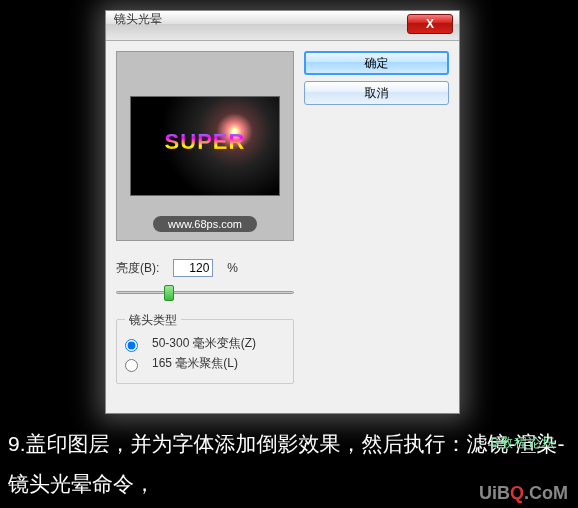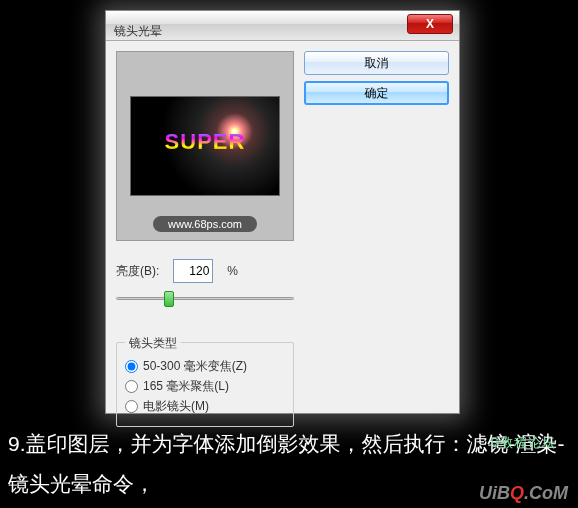--- a/index.html
+++ b/index.html
@@ -1,43 +1,43 @@
 <!DOCTYPE html>
 <html><head>
 <meta charset="utf-8">
 <style>
 *{margin:0;padding:0;box-sizing:border-box;font-family:"Microsoft YaHei","SimSun",sans-serif}
 body{width:578px;height:508px;background:#000;position:relative;overflow:hidden}
 .bg-text{position:absolute;top:130px;left:0;right:0;text-align:center;font-size:90px;font-weight:900;color:transparent;-webkit-text-stroke:2px #888;letter-spacing:2px;opacity:.6}
 .dialog{position:absolute;left:105px;top:10px;width:355px;height:404px;background:#f0f0f0;border:1px solid #888;box-shadow:0 0 25px 8px rgba(255,255,255,.3),0 8px 30px rgba(0,0,0,.9)}
-.titlebar{height:30px;background:linear-gradient(#fff,#e0e0e0 45%,#cfcfcf 46%,#e8e8e8);display:flex;align-items:flex-end;border-bottom:1px solid #aaa;position:relative}
+.titlebar{height:30px;background:linear-gradient(#fff,#e0e0e0 45%,#cfcfcf 46%,#e8e8e8);display:flex;align-items:flex-start;border-bottom:1px solid #aaa;position:relative}
 .title{font-size:12px;color:#333;padding-left:8px}
 .closebtn{position:absolute;right:6px;top:3px;width:46px;height:20px;background:linear-gradient(#f08080,#d91e18 45%,#b01610 46%,#d91e18);border:1px solid #7a1210;border-radius:3px;display:flex;align-items:center;justify-content:center;color:#fff;font-size:12px;font-weight:bold;cursor:pointer}
 .body{display:flex;padding:10px;gap:10px}
 .preview-col{width:178px}
 .preview-box{width:178px;height:190px;border:1px solid #999;background:#c0c0c0;position:relative;display:flex;align-items:center;justify-content:center}
 .preview-img{width:150px;height:100px;background:radial-gradient(circle at 70% 35%,#fff,#ffa 2%,#f88 6%,#533 15%,#222 30%,#000 60%);position:relative;border:1px solid #666}
 .preview-txt{position:absolute;top:32px;left:0;right:0;text-align:center;font-size:22px;font-weight:900;background:linear-gradient(#0ff,#f0f,#ff0,#f00);-webkit-background-clip:text;color:transparent;letter-spacing:1px}
 .watermark{position:absolute;bottom:8px;left:0;right:0;text-align:center;font-size:11px;color:#fff;background:rgba(60,60,60,.8);border-radius:10px;padding:2px 6px;margin:0 36px}
 .controls{margin-top:18px;font-size:12px;color:#333}
 .brightness{display:flex;align-items:center;gap:14px}
-.brightness input[type=text]{width:40px;height:24px;border:1px solid #7a9ac0;text-align:right;padding-right:3px;font-size:12px}
+.brightness input[type=text]{width:40px;height:18px;border:1px solid #7a9ac0;text-align:right;padding-right:3px;font-size:12px}
 .slider{margin-top:8px;height:18px;position:relative}
 .slider-track{position:absolute;left:0;right:0;top:6px;height:3px;background:#d0d0d0;border:1px solid #999;border-radius:2px}
 .slider-thumb{position:absolute;top:0;left:48px;width:10px;height:16px;background:linear-gradient(#9be89b,#3bbf3b);border:1px solid #2a8f2a;border-radius:2px;cursor:pointer}
-.lens-group{margin-top:33px;border:1px solid #ccc;border-radius:2px;padding:12px 8px 8px 8px;position:relative;font-size:12px}
+.lens-group{margin-top:16px;border:1px solid #ccc;border-radius:2px;padding:12px 8px 8px 8px;position:relative;font-size:12px}
 .lens-legend{position:absolute;top:-8px;left:8px;background:#f0f0f0;padding:0 4px}
-.radio-row{display:flex;align-items:center;gap:5px;margin:3px 0}
+.radio-row{display:flex;align-items:flex-end;gap:14px;margin:3px 0}
 .radio-row input{margin:0}
 .btn-col{flex:1;display:flex;flex-direction:column;gap:6px}
 .win-btn{height:24px;border:1px solid #7aa5d6;border-radius:3px;background:linear-gradient(#fff,#e8f0fc 45%,#d5e6fa 46%,#eaf3fd);font-size:12px;cursor:pointer;display:flex;align-items:center;justify-content:center}
 .win-btn.primary{border:2px solid #3c9bff;background:linear-gradient(#eaf6ff,#c7e8ff 45%,#a5d9ff 46%,#d2ecff)}
 .instruction{position:absolute;left:0;right:0;top:424px;padding:0 8px;color:#fff;font-size:21px;line-height:40px;font-weight:400}
 .wm1{position:absolute;right:22px;bottom:56px;color:#86efac;font-size:13px;letter-spacing:1px}
-.wm2{position:absolute;right:10px;bottom:4px;font-size:18px;font-weight:bold;font-style:italic;color:#888}
+.wm2{position:absolute;right:10px;bottom:4px;font-size:18px;font-weight:bold;color:#888}
 .wm2 b{color:#d33}
 </style>
 </head>
 <body>
 
 <div class="bg-text">SUPER</div>
 
 <div class="dialog">
   <div class="titlebar">
     <span class="title">镜头光晕</span>
@@ -66,30 +66,26 @@
         <div class="lens-group">
           <span class="lens-legend">镜头类型</span>
           <label class="radio-row">
             <input type="radio" name="lens" checked="" style="">
             <span>50-300 毫米变焦(Z)</span>
           </label>
           <label class="radio-row">
             <input type="radio" name="lens" style="">
             <span>165 毫米聚焦(L)</span>
           </label>
-          <label class="radio-row">
-            <input type="radio" name="lens" style="">
-            <span>电影镜头(M)</span>
-          </label>
         </div>
       </div>
     </div>
     <div class="btn-col">
+      <div class="win-btn primary">确定</div>
       <div class="win-btn">取消</div>
-      <div class="win-btn primary">确定</div>
     </div>
   </div>
 </div>
 
 <div class="instruction">9.盖印图层，并为字体添加倒影效果，然后执行：滤镜-渲染-镜头光晕命令，</div>
 <div class="wm1">S教程论坛</div>
 <div class="wm2">
   <span>UiB</span><b>Q</b><span>.CoM</span>
 </div>
 

